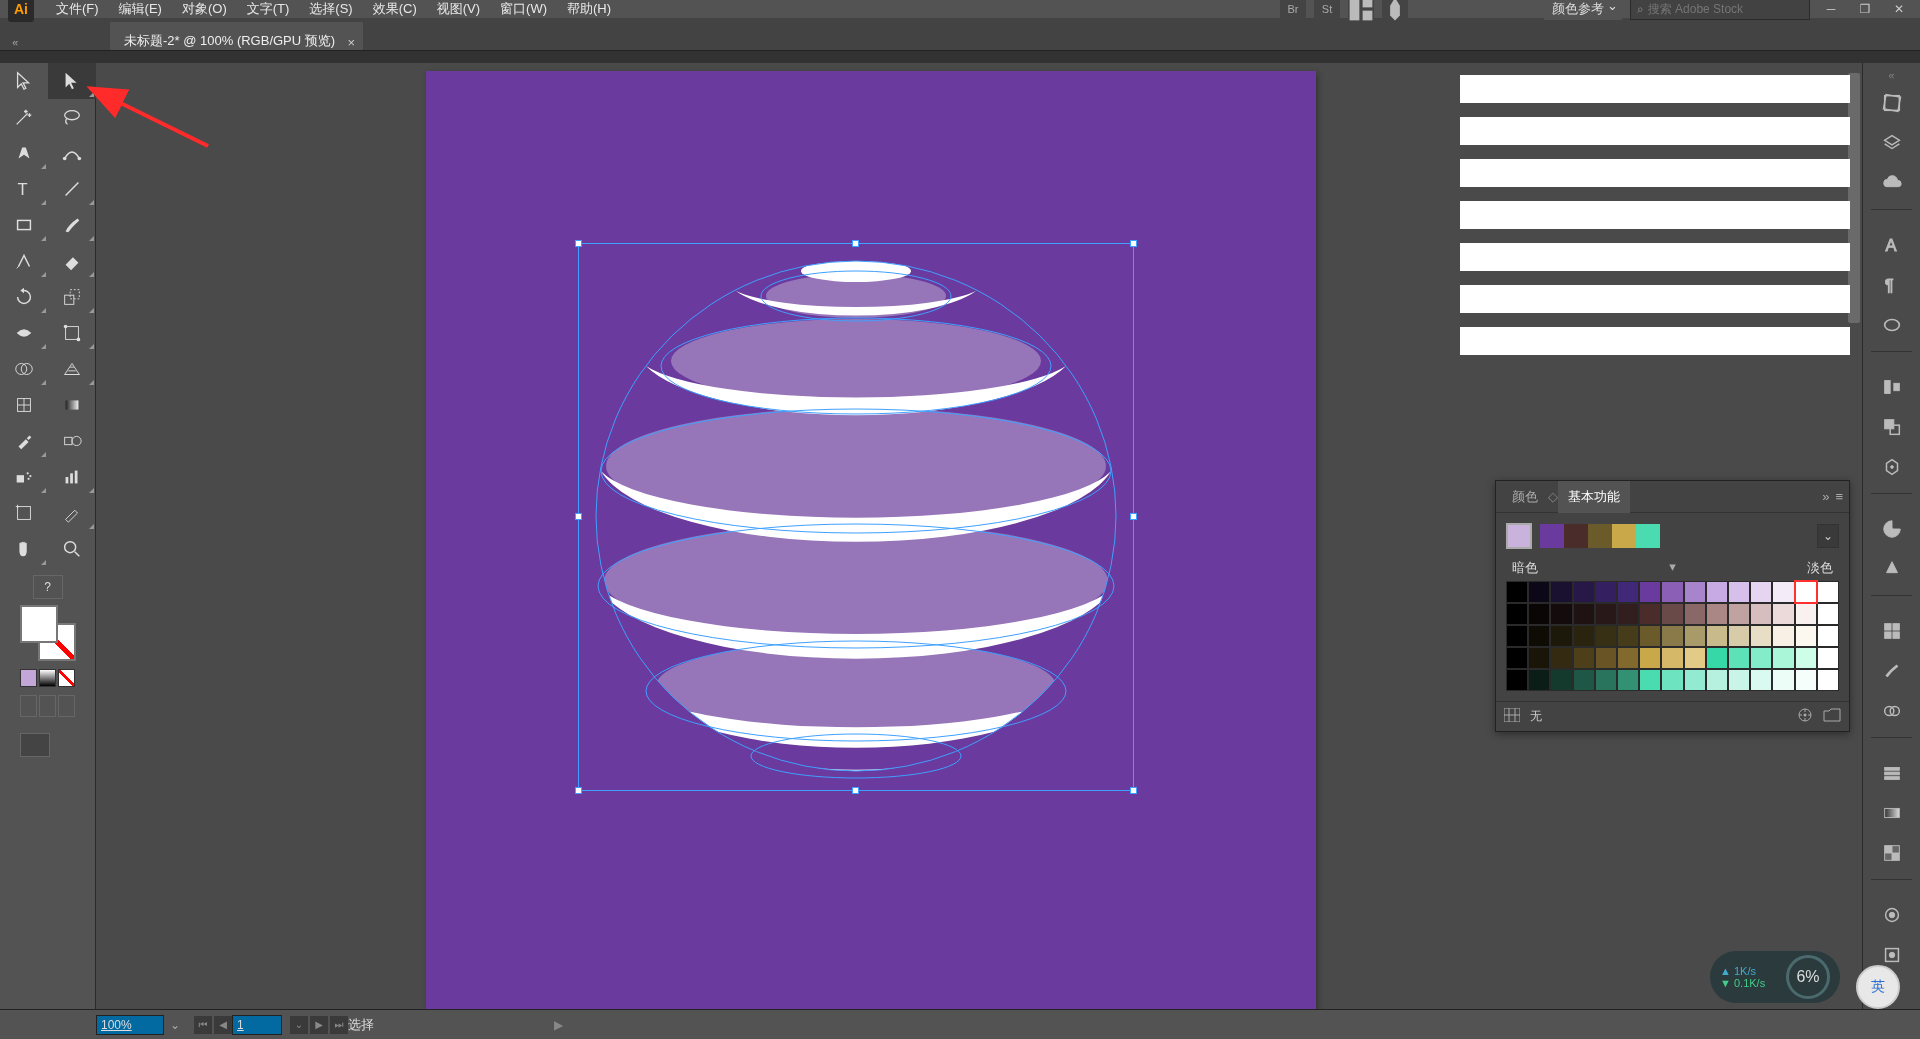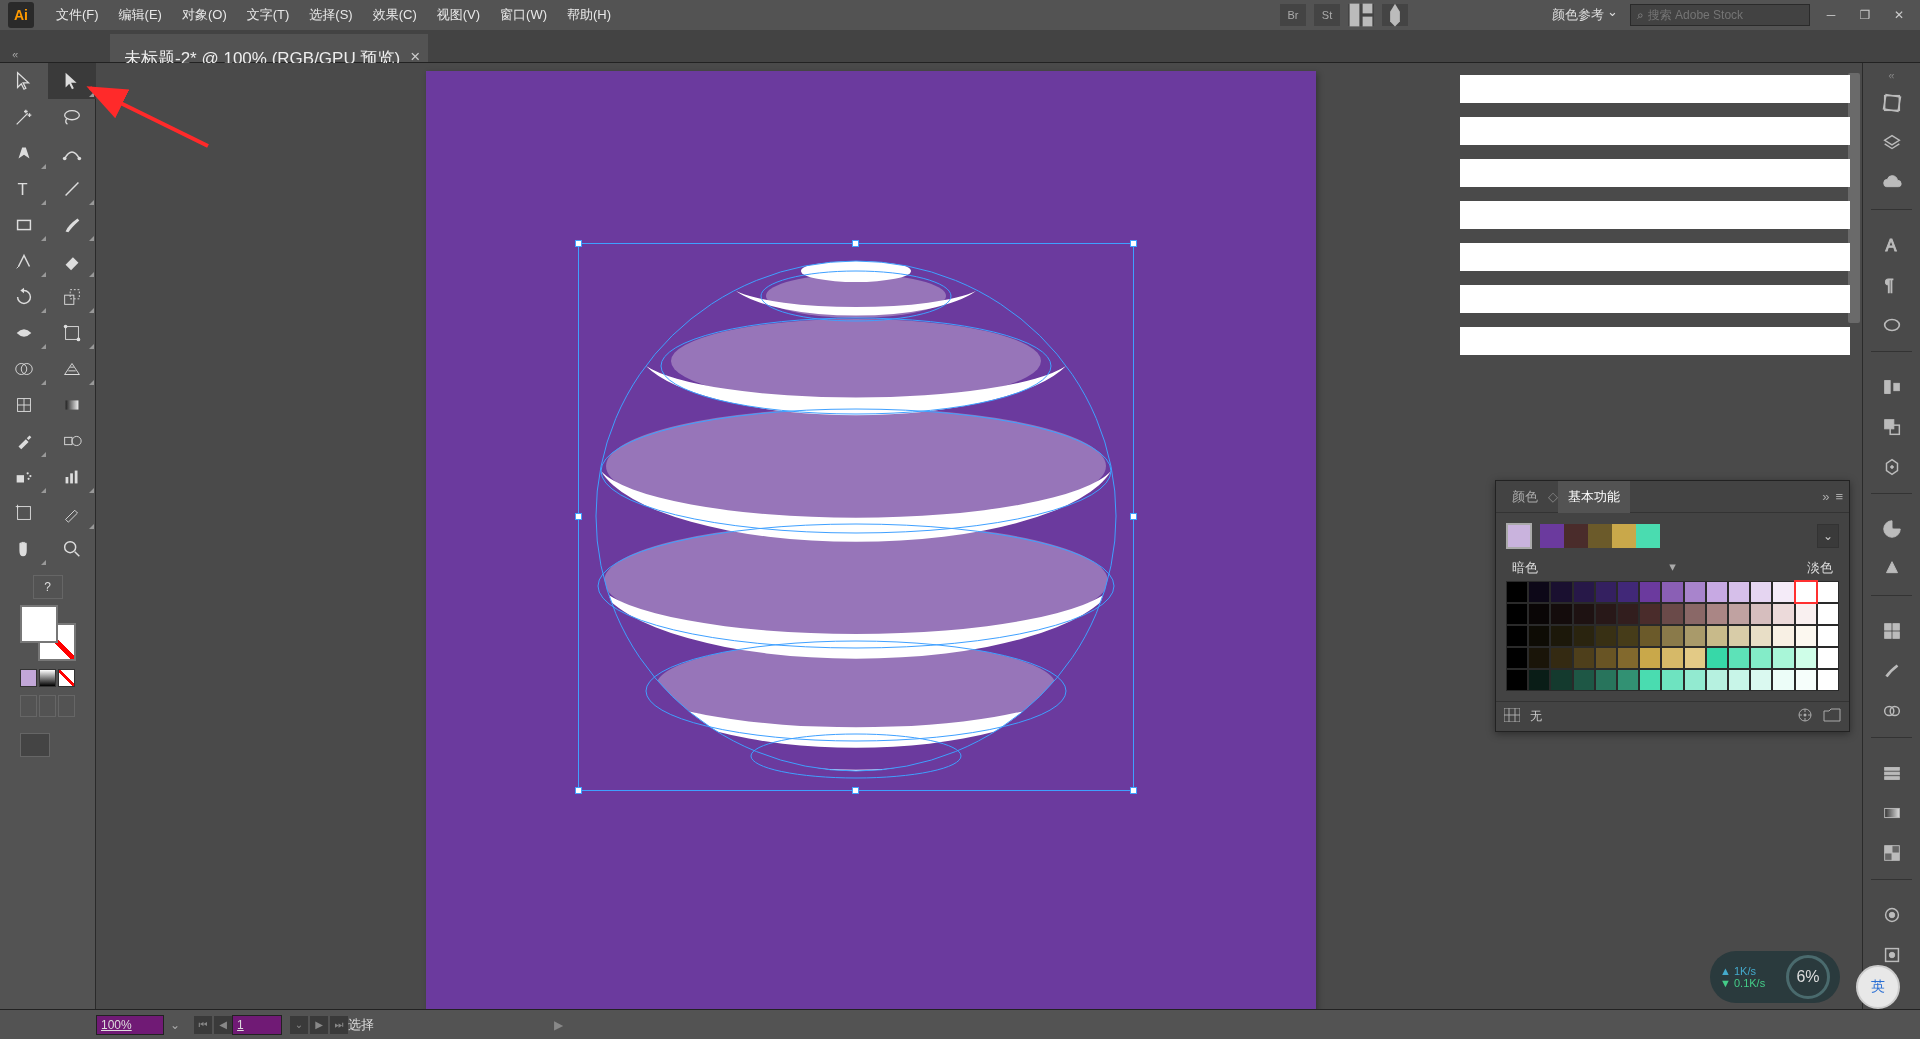--- a/index.html
+++ b/index.html
@@ -1,33 +1,33 @@
 <!DOCTYPE html>
 <html><head>
 <meta charset="utf-8">
 <style>
 * { margin: 0; padding: 0; box-sizing: border-box; font-family: "Microsoft YaHei", sans-serif; user-select: none; }
 body { background: #323232; width: 1920px; height: 1039px; overflow: hidden; position: relative; color: #ccc; font-size: 12px; }
 
 
-.menubar { height: 30px; background: #535353; display: flex; align-items: center; padding-left: 8px; position: relative; }
+.menubar { height: 18px; background: #535353; display: flex; align-items: center; padding-left: 8px; position: relative; }
 .app-logo { width: 26px; height: 26px; background: #2a2a2a; border-radius: 3px; display: flex; align-items: center; justify-content: center; color: #ff9a00; font-weight: bold; font-size: 14px; margin-right: 12px; }
 .menu-item { padding: 0 10px; height: 30px; line-height: 30px; color: #e8e8e8; cursor: default; font-size: 13px; }
 .menubar-right { position: absolute; right: 8px; display: flex; align-items: center; gap: 8px; }
 .mr-btn { width: 26px; height: 22px; background: #444; display: flex; align-items: center; justify-content: center; color: #aaa; font-size: 11px; }
 .workspace-sel { background: #535353; color: #ddd; padding: 2px 18px 2px 8px; border: none; font-size: 13px; position: relative; }
 .workspace-sel::after { content: "⌄"; position: absolute; right: 4px; top: 0; }
 .search-box { display: flex; align-items: center; background: #424242; border: 1px solid #2a2a2a; padding: 2px 6px; width: 180px; height: 22px; }
 .search-box input { background: transparent; border: none; color: #888; font-size: 12px; width: 100%; outline: none; }
 .win-btn { width: 26px; height: 20px; display: flex; align-items: center; justify-content: center; color: #ccc; }
 
 
 .doctab-row { height: 33px; background: #434343; display: flex; align-items: flex-end; padding-left: 110px; border-bottom: 1px solid #222; }
 .doctab-row .expand { position: absolute; left: 12px; color: #aaa; font-size: 11px; transform: rotate(180deg); }
-.doctab { background: #535353; height: 28px; padding: 13px 28px 0 14px; display: flex; align-items: flex-start; color: #eee; position: relative; font-size: 17px; }
+.doctab { background: #535353; height: 28px; padding: 13px 28px 0 14px; display: flex; align-items: flex-end; color: #eee; position: relative; font-size: 13px; }
 .doctab .close { position: absolute; right: 8px; color: #ccc; }
 
 
 .toolbar { position: absolute; left: 0; top: 63px; width: 96px; bottom: 30px; background: #535353; border-right: 1px solid #2a2a2a; }
 .toolbar .col2 { display: grid; grid-template-columns: 1fr 1fr; }
 .tool { width: 48px; height: 36px; display: flex; align-items: center; justify-content: center; position: relative; }
 .tool.sel { background: #3a3a3a; }
 .tool svg { width: 22px; height: 22px; }
 .tool .tri { position: absolute; right: 2px; bottom: 2px; width: 0; height: 0; border-left: 5px solid transparent; border-bottom: 5px solid #999; }
 .swatch-block { padding: 8px 10px; }
@@ -75,21 +75,21 @@
 .cg-labels { display: flex; justify-content: space-between; padding: 0 6px 4px; font-size: 13px; color: #ddd; position: relative; }
 .cg-labels .dd-arrow { position: absolute; left: 50%; transform: translateX(-50%); color: #aaa; }
 .cg-grid { display: grid; grid-template-columns: repeat(15, 1fr); gap: 0; }
 .cg-grid div { height: 22px; border: 1px solid #2a2a2a; }
 .cg-grid div.hl { outline: 2px solid #ff3030; outline-offset: -1px; z-index: 2; position: relative; }
 .cg-foot { display: flex; align-items: center; height: 30px; padding: 0 8px; border-top: 1px solid #333; gap: 10px; }
 .cg-foot .spacer { flex: 1; }
 
 
 .statusbar { position: absolute; left: 0; right: 0; bottom: 0; height: 30px; background: #535353; display: flex; align-items: center; padding: 0 8px; border-top: 1px solid #222; }
-.statusbar .zoom-in { width: 68px; background: #701a75; border: 1px solid #222; color: #ddd; padding: 2px 4px; font-size: 12px; text-decoration: underline; }
+.statusbar .zoom-in { width: 68px; background: #0369a1; border: 1px solid #222; color: #ddd; padding: 2px 4px; font-size: 12px; text-decoration: underline; }
 .statusbar .nav { display: flex; gap: 2px; margin-left: 8px; }
 .statusbar .nav div { width: 18px; height: 18px; background: #3a3a3a; display: flex; align-items: center; justify-content: center; font-size: 10px; color: #888; }
 .statusbar .sel-lbl { margin-left: 340px; color: #ddd; font-size: 13px; }
 
 
 .red-arrow { position: absolute; left: 78px; top: 76px; pointer-events: none; }
 
 
 .netw { position: absolute; right: 80px; bottom: 36px; width: 130px; height: 52px; background: #2a3a3d; border-radius: 26px; display: flex; align-items: center; padding: 0 10px; color: #bbb; font-size: 11px; }
 .netw .circ { width: 44px; height: 44px; border: 3px solid #4a6a6d; border-radius: 50%; display: flex; align-items: center; justify-content: center; font-size: 16px; color: #ddd; margin-left: auto; }

